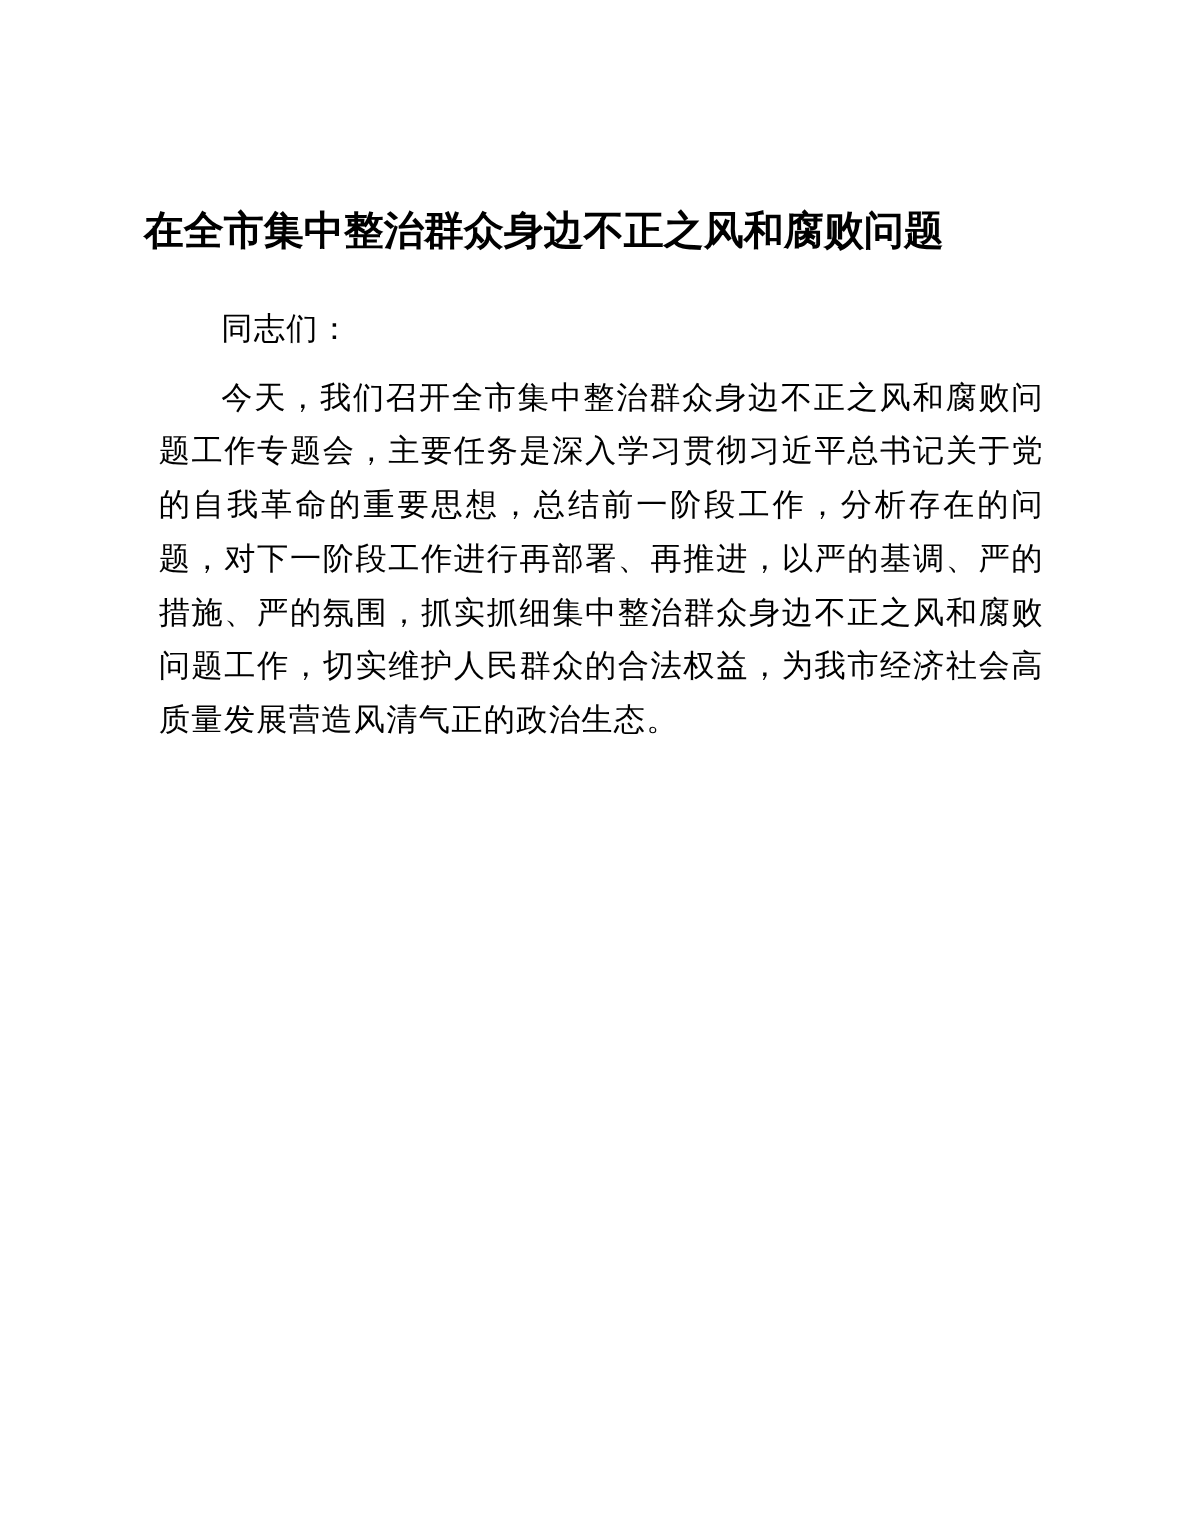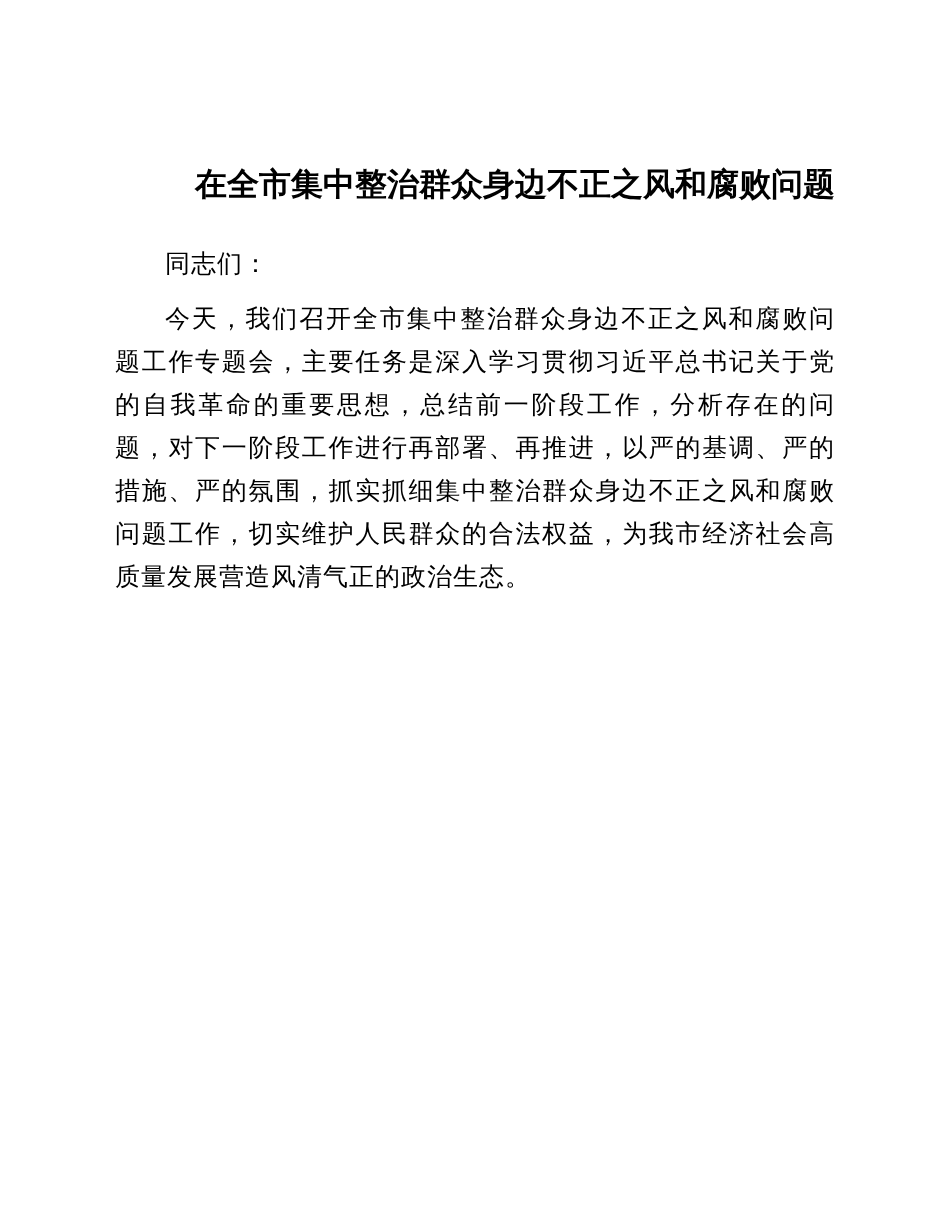--- a/index.html
+++ b/index.html
@@ -17,36 +17,36 @@
       padding: 158px 115px 0 115px;
       overflow: hidden;
       color: #000000;
     }
     .doc-title {
       margin: 0;
       font-family: "Liberation Sans", "DejaVu Sans", sans-serif;
       font-weight: 700;
       font-size: 32px;
       line-height: 52px;
-      text-align: right;
+      text-align: left;
       color: #000000;
     }
     .title-line { display: block; }
     .doc-body {
       margin-top: 32px;
       font-family: "Liberation Serif", "DejaVu Serif", serif;
       font-size: 25px;
       line-height: 43px;
       letter-spacing: 1px;
       text-align: justify;
       text-justify: inter-character;
       color: #000000;
     }
     .doc-body p {
-      margin: 0 0 12px 0;
+      margin: 0 0 12px 12px;
       text-indent: 2em;
     }
   </style>
 </head>
 <body>
 
 <div class="page">
   <h1 class="doc-title">
     <span class="title-line">在全市集中整治群众身边不正之风和腐败问题</span>
   </h1>

